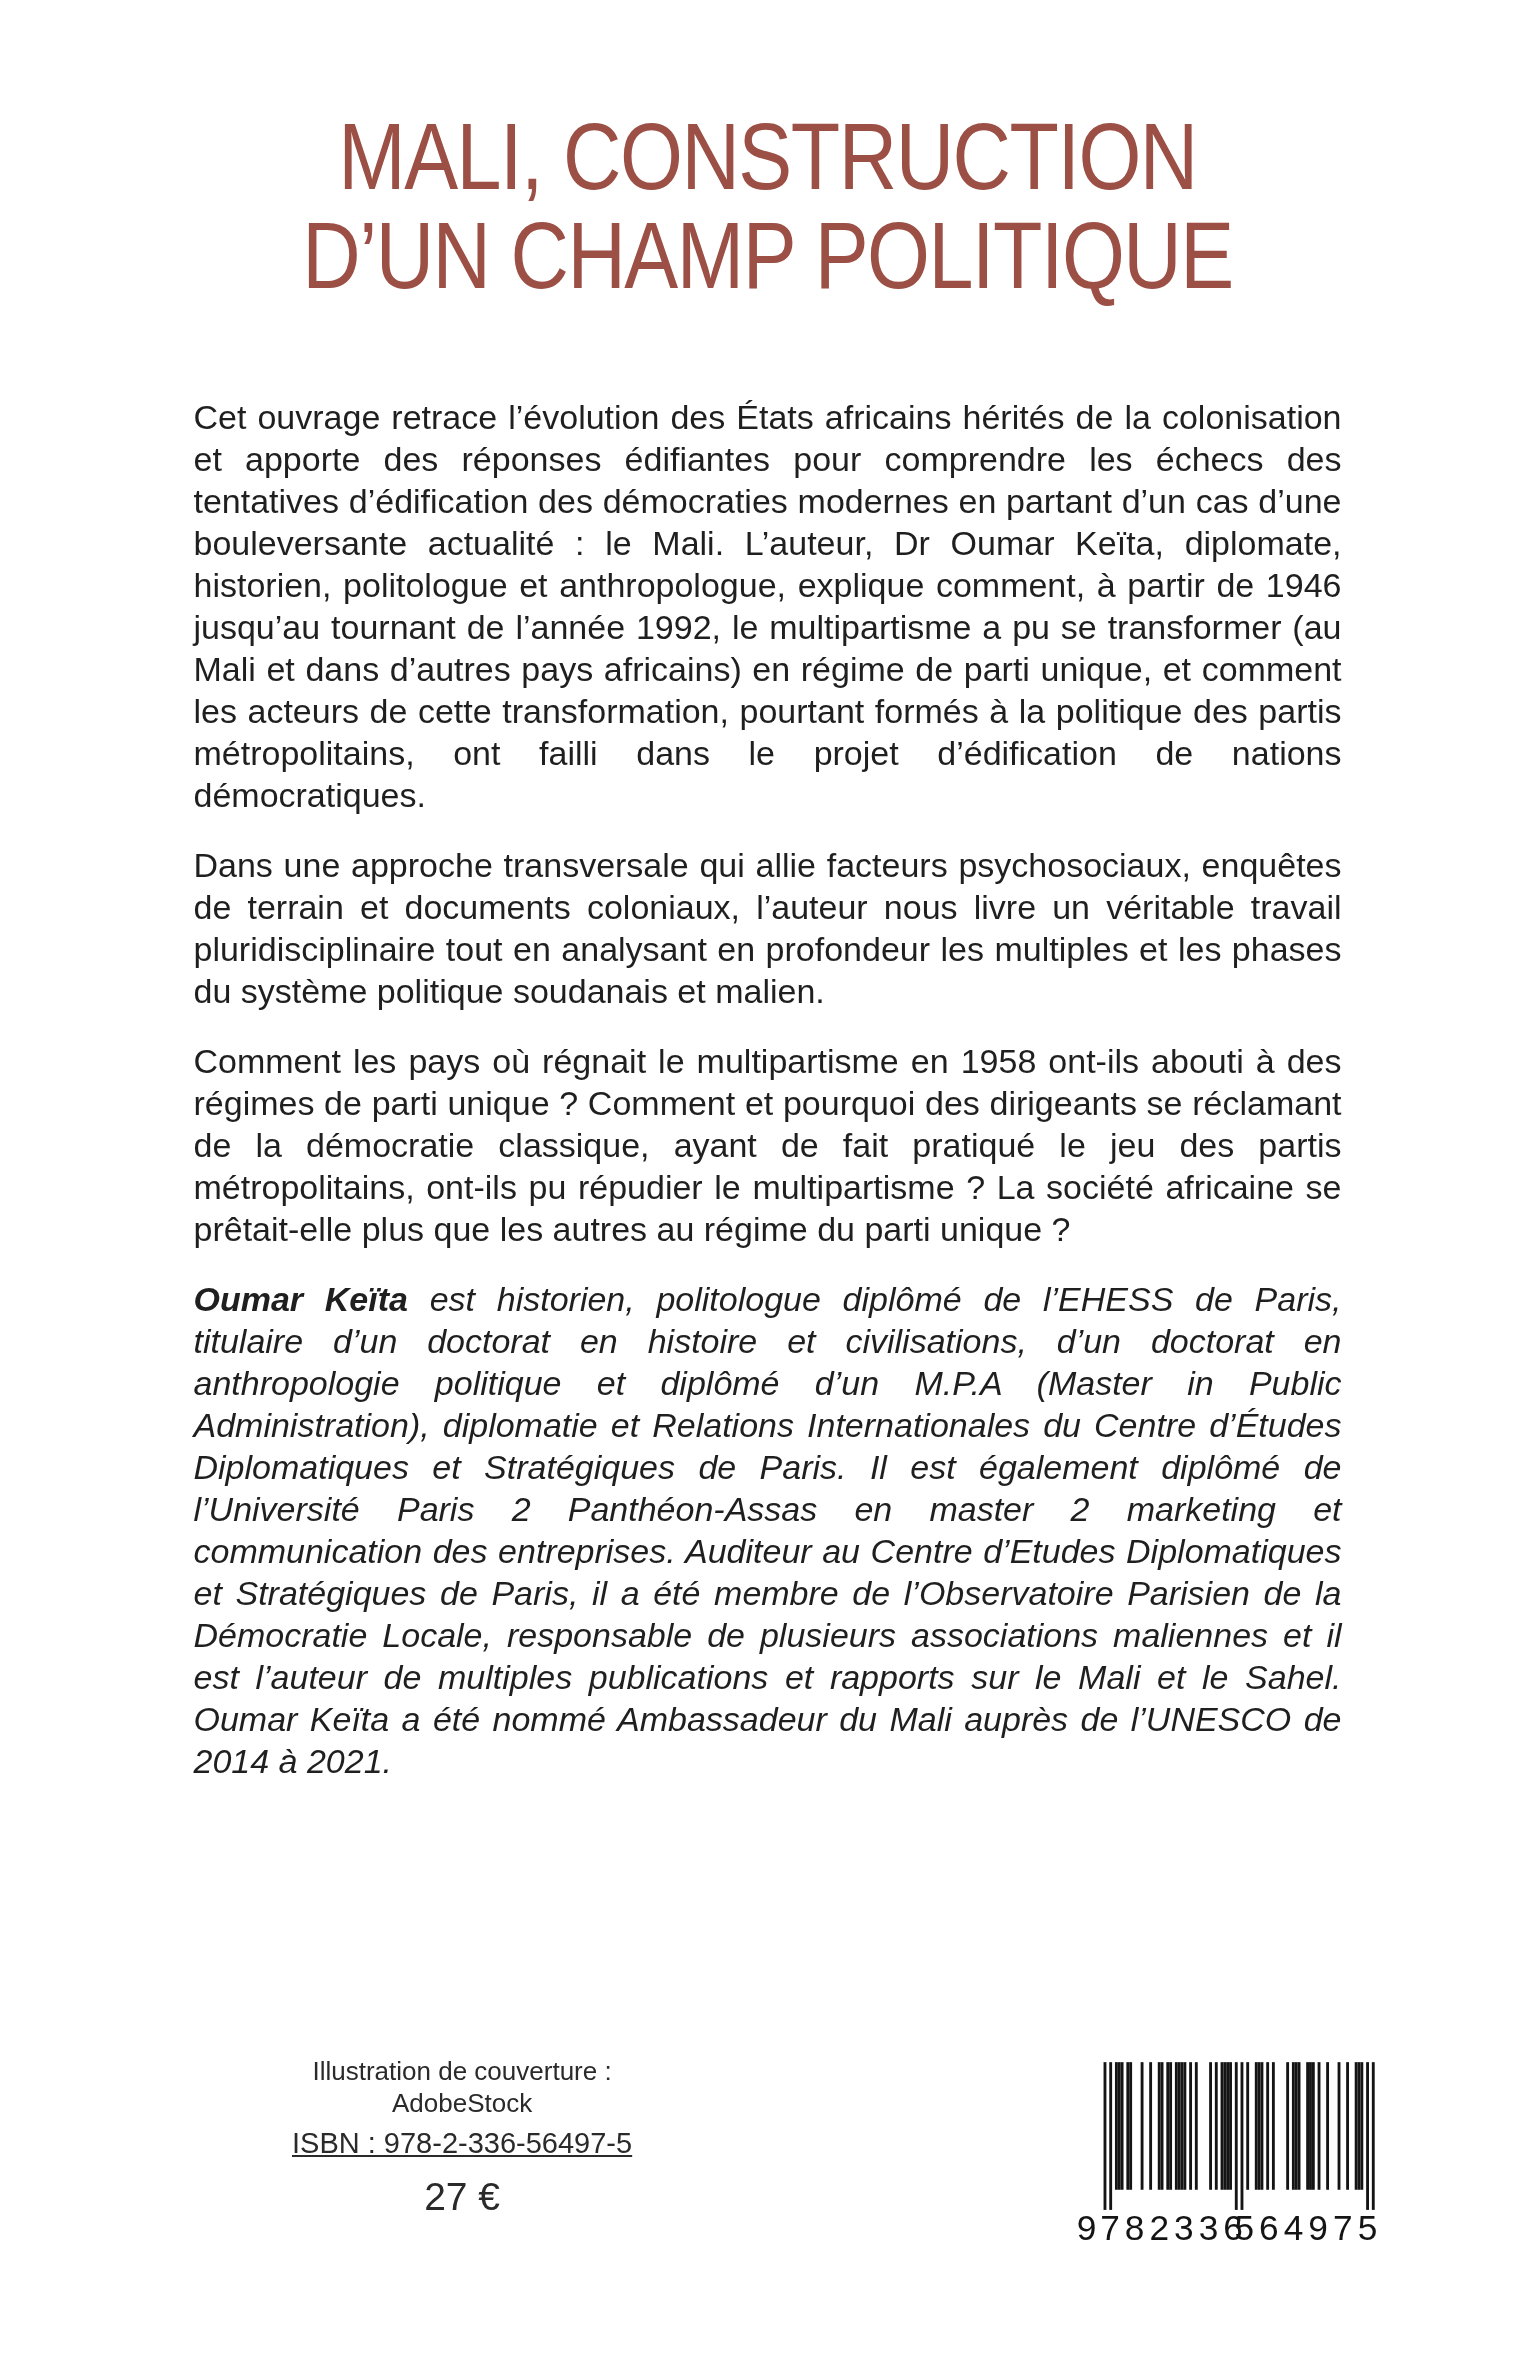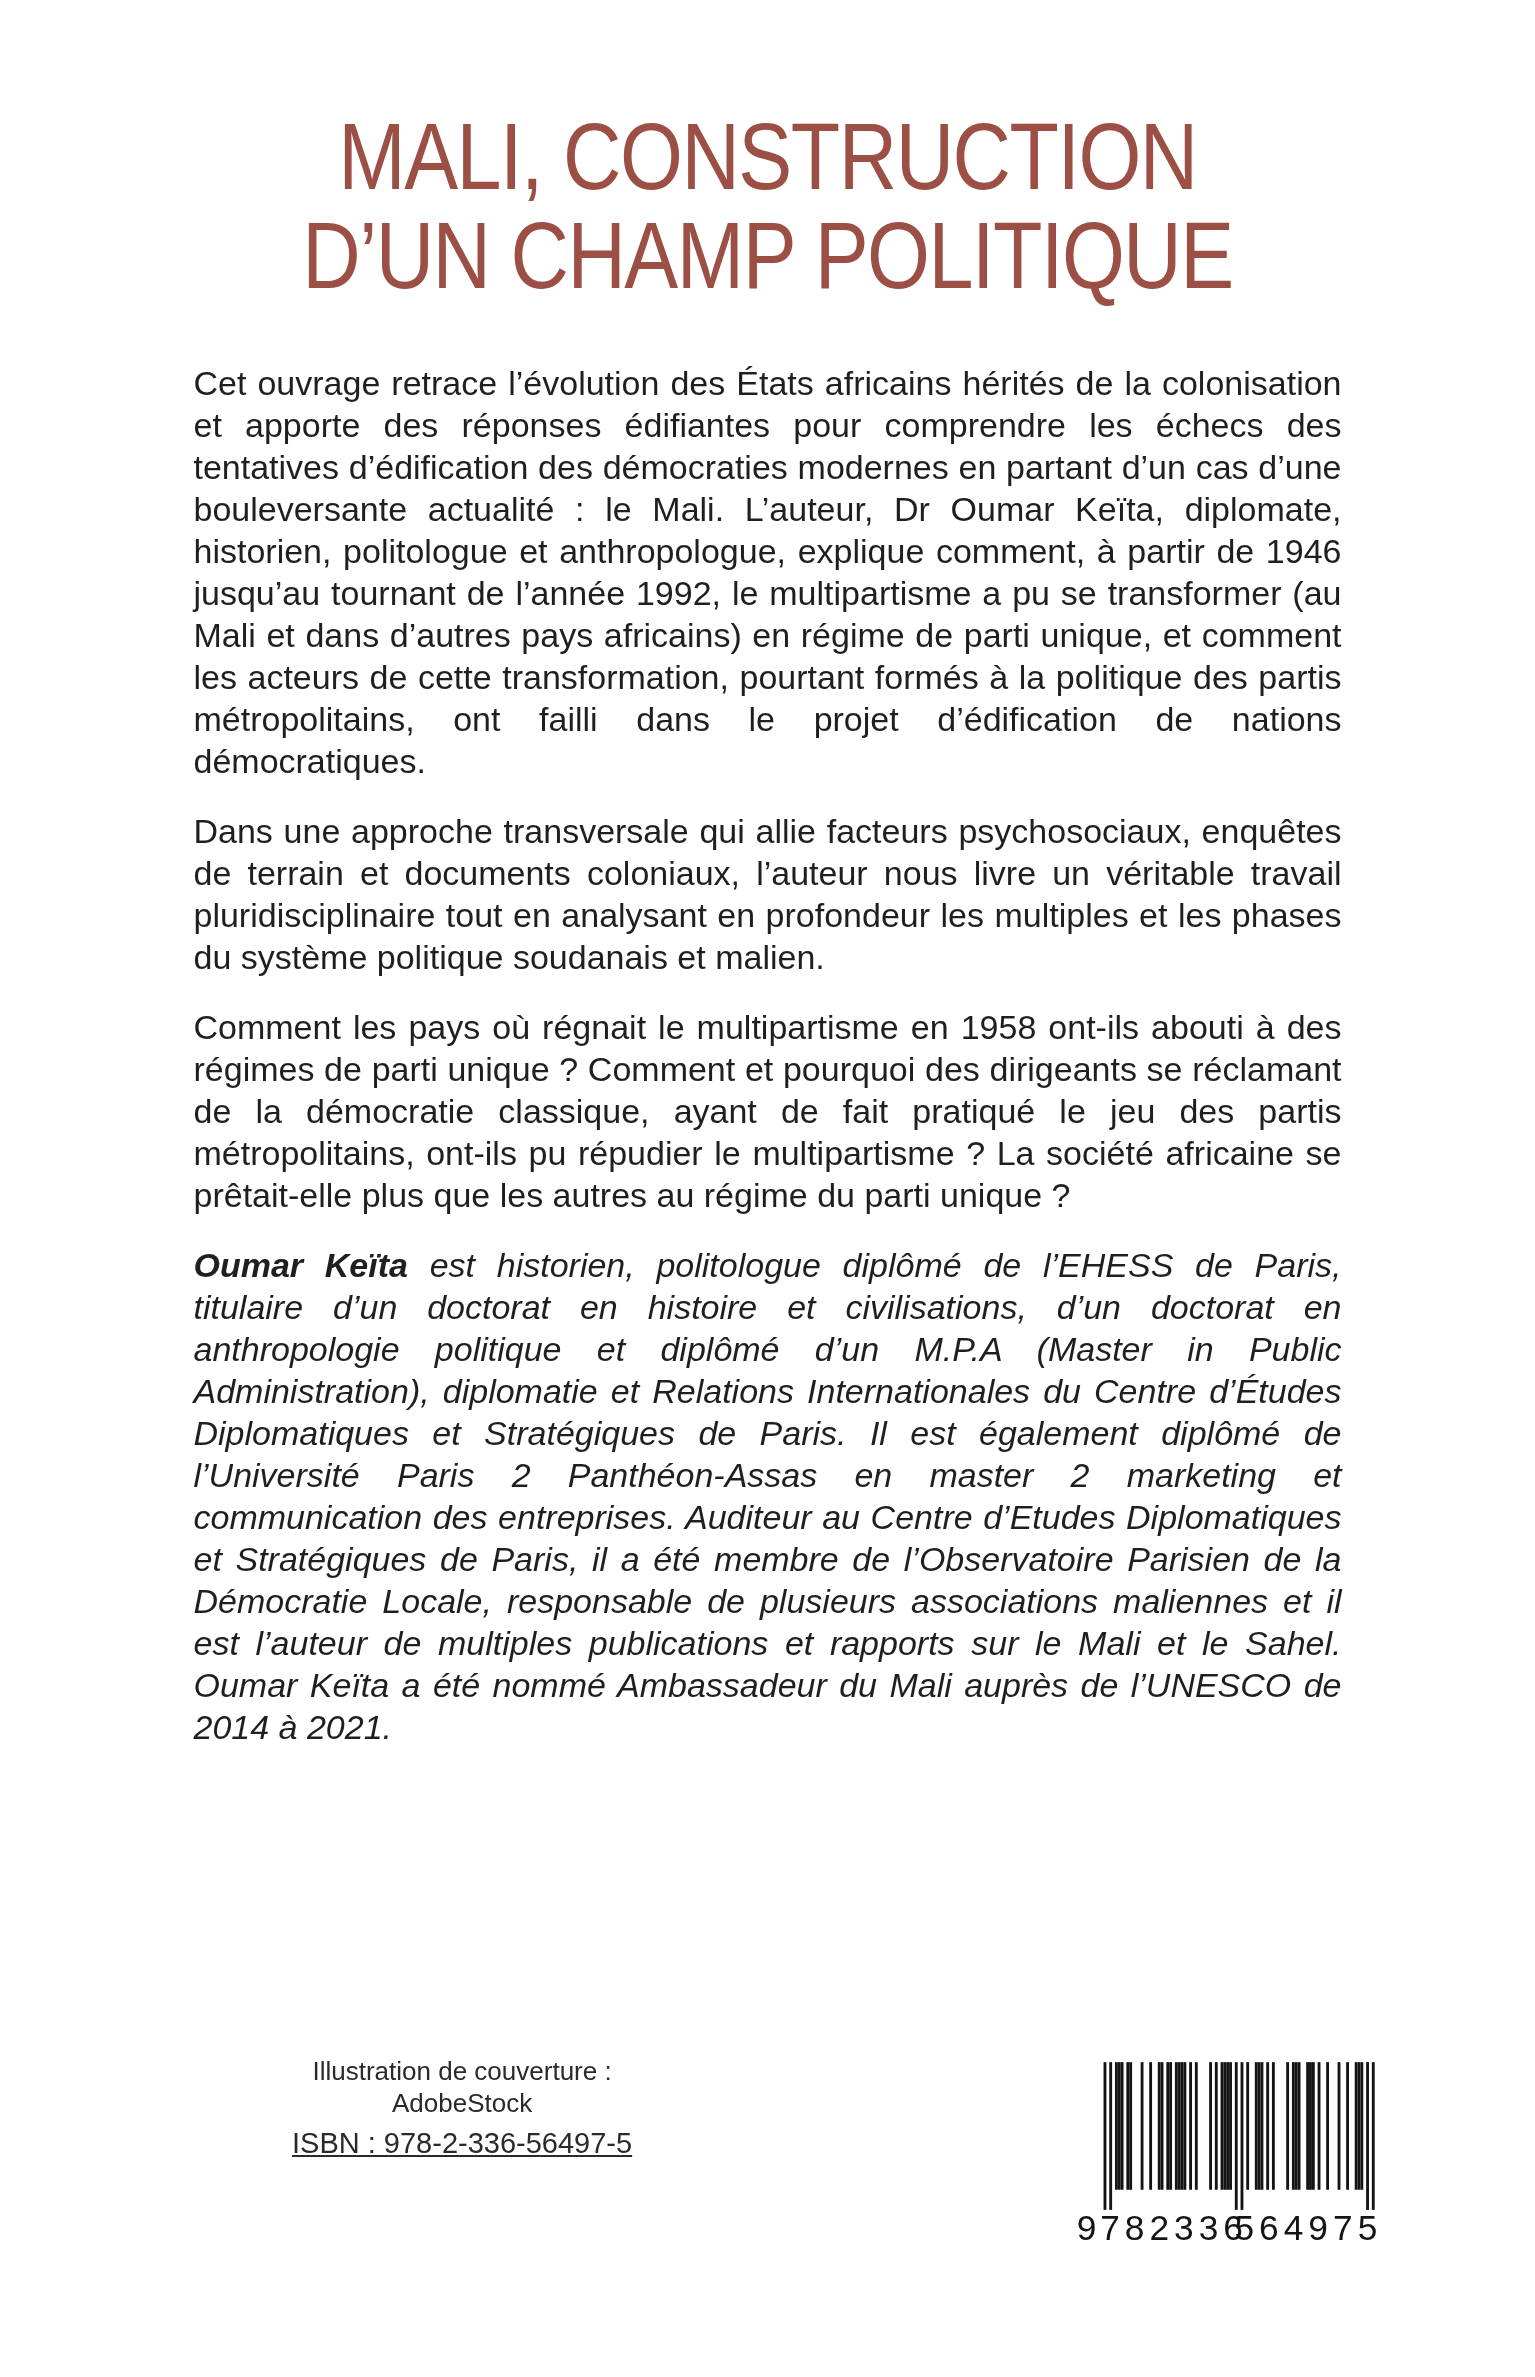--- a/index.html
+++ b/index.html
@@ -25,21 +25,21 @@
   .title .tline{display:block;transform:scaleX(0.86);transform-origin:50% 50%;white-space:nowrap;}
   .subtitle{
     margin-top:13.4px;
     text-align:center;
     color:var(--subtitle-color);
     font-size:39px;line-height:55px;
     letter-spacing:0;
   }
   .subtitle .sline{display:block;transform:scaleX(0.95);transform-origin:50% 50%;white-space:nowrap;}
   .copy{
-    width:1148px;margin:57px auto 0;
+    width:1148px;margin:91px auto 0;
     color:var(--body-color);
     font-size:34px;line-height:42px;
     text-align:justify;
   }
   .copy p{margin:0 0 28px 0;}
   .copy p.qpara{margin-top:0;}
   .bio{
     margin-top:52px;
     font-style:italic;
   }
@@ -79,20 +79,21 @@
     <p>Cet ouvrage retrace l’évolution des États africains hérités de la colonisation et apporte des réponses édifiantes pour comprendre les échecs des tentatives d’édification des démocraties modernes en partant d’un cas d’une bouleversante actualité&nbsp;: le Mali. L’auteur, Dr Oumar Keïta, diplomate, historien, politologue et anthropologue, explique comment, à partir de 1946 jusqu’au tournant de l’année 1992, le multipartisme a pu se transformer (au Mali et dans d’autres pays africains) en régime de parti unique, et comment les acteurs de cette transformation, pourtant formés à la politique des partis métropolitains, ont failli dans le projet d’édification de nations démocratiques.</p>
     <p>Dans une approche transversale qui allie facteurs psychosociaux, enquêtes de terrain et documents coloniaux, l’auteur nous livre un véritable travail pluridisciplinaire tout en analysant en profondeur les multiples et les phases du système politique soudanais et malien.</p>
     <p class="qpara">Comment les pays où régnait le multipartisme en 1958 ont-ils abouti à des régimes de parti unique&nbsp;? Comment et pourquoi des dirigeants se réclamant de la démocratie classique, ayant de fait pratiqué le jeu des partis métropolitains, ont-ils pu répudier le multipartisme&nbsp;? La société africaine se prêtait-elle plus que les autres au régime du parti unique&nbsp;?</p>
     <p class="bio"><span class="author">Oumar Keïta</span><span> est historien, politologue diplômé de l’EHESS de Paris, titulaire d’un doctorat en histoire et civilisations, d’un doctorat en anthropologie politique et diplômé d’un M.P.A (Master in Public Administration), diplomatie et Relations Internationales du Centre d’Études Diplomatiques et Stratégiques de Paris. Il est également diplômé de l’Université Paris 2 Panthéon-Assas en master 2 marketing et communication des entreprises. Auditeur au Centre d’Etudes Diplomatiques et Stratégiques de Paris, il a été membre de l’Observatoire Parisien de la Démocratie Locale, responsable de plusieurs associations maliennes et il est l’auteur de multiples publications et rapports sur le Mali et le Sahel. Oumar Keïta a été nommé Ambassadeur du Mali auprès de l’UNESCO de 2014 à 2021.</span></p>
   </div>
 
   <div class="credits">
     <div class="credit-line">Illustration de couverture&nbsp;:</div>
     <div class="credit-line">AdobeStock</div>
     <div class="isbn">ISBN&nbsp;: 978-2-336-56497-5</div>
+    <div class="price">27 €</div>
   </div>
 
   <div class="barcode">
     <svg width="319" height="185" viewBox="0 0 380 220" xmlns="http://www.w3.org/2000/svg">
         <rect x="34.00" y="0" width="3.40" height="176"></rect>
         <rect x="40.80" y="0" width="3.40" height="176"></rect>
         <rect x="47.60" y="0" width="3.40" height="152"></rect>
         <rect x="51.00" y="0" width="3.40" height="152"></rect>
         <rect x="54.40" y="0" width="3.40" height="152"></rect>
         <rect x="61.20" y="0" width="3.40" height="152"></rect>

